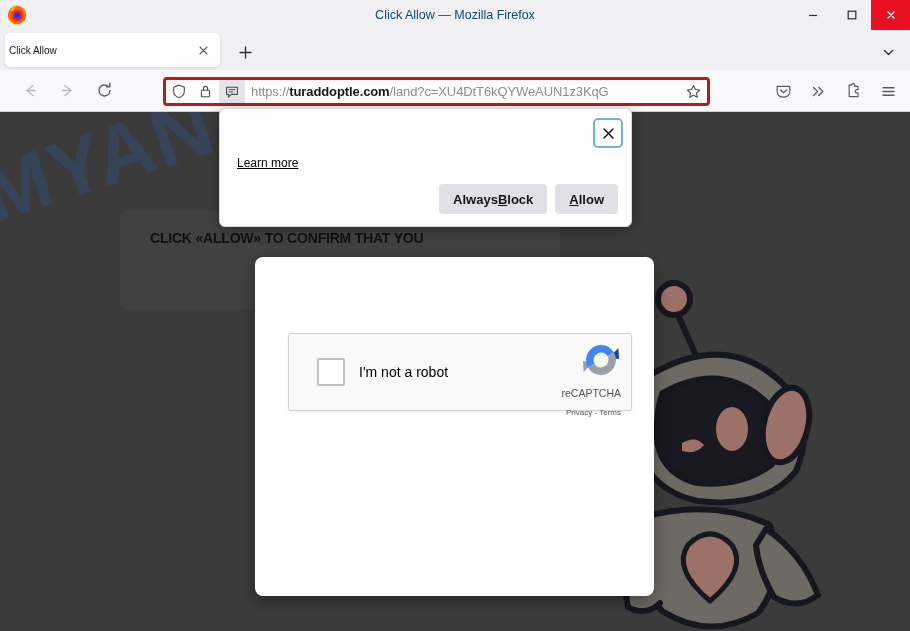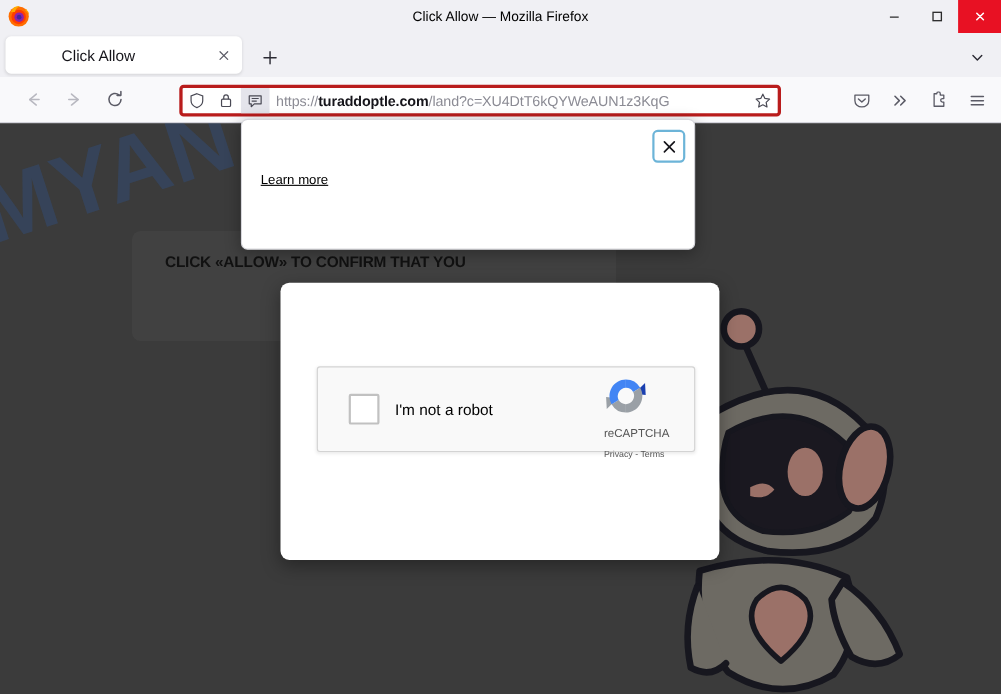--- a/index.html
+++ b/index.html
@@ -13,21 +13,21 @@
 
   
   .titlebar {
     position: absolute; left: 0; top: 0; width: 910px; height: 30px;
     background: #f0f0f4; display: flex; align-items: center;
   }
   .ff-logo { position: absolute; left: 6px; top: 3px; width: 22px; height: 22px; }
   .win-title {
     position: absolute; left: 0; top: 0; width: 910px; height: 30px;
     line-height: 30px; text-align: center;
-    font-size: 12.5px; color: #000000;
+    font-size: 12.5px; color: #0c4a6e;
   }
   .win-btns { position: absolute; right: 0; top: 0; height: 30px; display: flex; }
   .win-btn {
     width: 39px; height: 30px; display: flex; align-items: center; justify-content: center;
     color: #2b2b2b;
   }
   .win-btn.close { background: #e81123; color: #fff; }
   .win-btn svg { display: block; }
 
   
@@ -35,22 +35,22 @@
     position: absolute; left: 0; top: 30px; width: 910px; height: 40px;
     background: #f0f0f4;
   }
   .tab {
     position: absolute; left: 5px; top: 3px; width: 215px; height: 34px;
     background: #ffffff; border-radius: 5px;
     display: flex; align-items: center;
     box-shadow: 0 1px 3px rgba(0,0,0,.12);
   }
   .tab-label {
-    flex: 1; padding-left: 4px; font-size: 14px; color: #15141a;
-    white-space: nowrap; overflow: hidden; text-overflow: ellipsis; margin-left: 47px;
+    flex: 1; padding-left: 4px; font-size: 10px; color: #15141a;
+    white-space: nowrap; overflow: hidden; text-overflow: ellipsis;
   }
   .tab-close {
     width: 26px; height: 26px; margin-right: 4px; border-radius: 4px;
     display: flex; align-items: center; justify-content: center; color: #5b5b66;
   }
   .newtab {
     position: absolute; left: 231px; top: 8px; width: 28px; height: 28px;
     border-radius: 4px; display: flex; align-items: center; justify-content: center;
     color: #2b2a33;
   }
@@ -116,38 +116,38 @@
     font-size: 14px; font-weight: 700; color: #111; line-height: 1.25;
     font-family: "Liberation Sans", sans-serif;
     letter-spacing: -0.2px;
   }
 
   
   .robot { position: absolute; left: 590px; top: 145px; width: 330px; height: 400px; }
 
   
   .captcha-card {
-    position: absolute; left: 255px; top: 145px; width: 399px; height: 252px;
+    position: absolute; left: 255px; top: 145px; width: 399px; height: 339px;
     background: #fff; border-radius: 8px;
     box-shadow: 0 5px 16px rgba(0,0,0,.35);
   }
   .recaptcha {
     position: absolute; left: 33px; top: 76px; width: 344px; height: 78px;
     background: #f9f9f9; border: 1px solid #d3d3d3; border-radius: 3px;
     box-shadow: 0 1px 3px rgba(0,0,0,.08);
     display: flex; align-items: center;
   }
   .rc-check {
     width: 28px; height: 28px; margin-left: 28px;
     background: #fff; border: 2px solid #c1c1c1; border-radius: 2px; flex: none;
   }
   .rc-label { margin-left: 14px; font-size: 14px; color: #000; }
   .rc-brand {
     position: absolute; right: 10px; top: 7px; width: 72px;
-    text-align: left;
+    text-align: right;
   }
   .rc-brand-name { font-size: 10.5px; color: #555; margin-top: 1px; }
   .rc-brand-links { font-size: 8px; color: #555; margin-top: 1px; }
 
   
   .notif-panel {
     position: absolute; left: 219px; top: 108px; width: 413px; height: 119px;
     background: #fff; border: 1px solid #d7d7dc; border-radius: 6px;
     box-shadow: 0 3px 14px rgba(0,0,0,.30);
     z-index: 30;
@@ -350,15 +350,26 @@
     </div>
   </div>
 
   <div class="notif-panel">
     <div class="notif-close">
       <svg width="15" height="15" viewBox="0 0 15 15">
           <path d="M3 3 L12 12 M12 3 L3 12" stroke="currentColor" stroke-width="1.5" stroke-linecap="round"></path>
         </svg>
     </div>
     <a class="notif-link">Learn more</a>
+    <div class="notif-actions">
+      <div class="notif-btn">
+          <span>Always </span>
+          <u>B</u>
+          <span>lock</span>
+        </div>
+      <div class="notif-btn">
+          <u>A</u>
+          <span>llow</span>
+        </div>
+    </div>
   </div>
 
 </div>
 
 </body></html>

